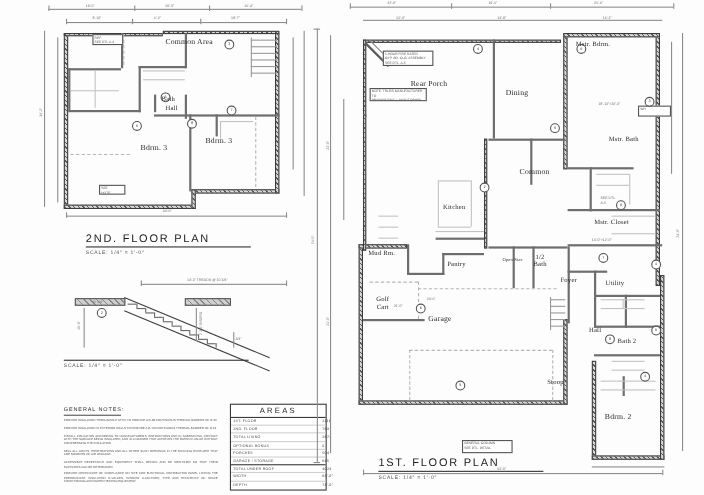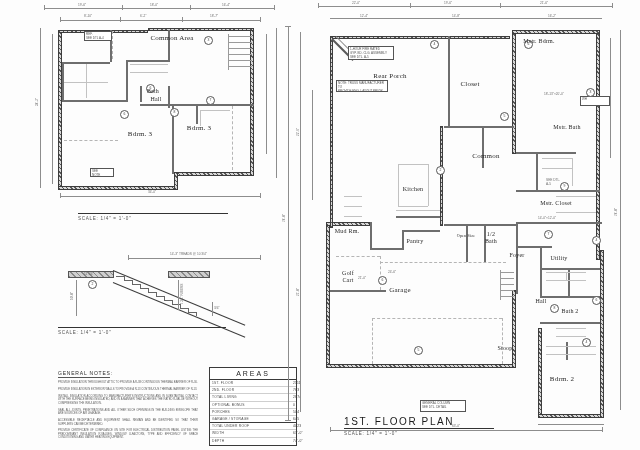--- a/index.html
+++ b/index.html
@@ -201,20 +201,21 @@
     <div class="room big" style="left:120px;top:130px;width:40px;">Bdrm. 3</div>
     <div class="room big" style="left:180px;top:124px;width:38px;">Bdrm. 3</div>
 
     <div class="dim" style="left:60px;top:196px;width:200px;"></div>
     <div class="tick" style="left:60px;top:193px;"></div>
     <div class="tick" style="left:260px;top:193px;"></div>
     <div class="dtxt" style="left:148px;top:190px;">34'-0"</div>
   </div>
 
   <div class="title-blk" style="left:78px;top:212px;">
+    <div class="t">2ND. FLOOR PLAN</div>
     <div class="rule" style="width:150px;"></div>
     <div class="s">SCALE:  1/4" = 1'-0"</div>
   </div>
 
   <div>
     <div class="dim" style="left:128px;top:258px;width:132px;"></div>
     <div class="tick" style="left:128px;top:255px;"></div>
     <div class="tick" style="left:260px;top:255px;"></div>
     <div class="dtxt" style="left:170px;top:252px;">14'-3" TREADS @ 10 3/4"</div>
 
@@ -442,21 +443,21 @@
     <div class="bub" style="left:544px;top:230px;">7</div>
     <div class="bub" style="left:550px;top:304px;">8</div>
     <div class="bub" style="left:378px;top:276px;">6</div>
     <div class="bub" style="left:414px;top:346px;">5</div>
     <div class="bub" style="left:592px;top:236px;">4</div>
     <div class="bub" style="left:592px;top:296px;">6</div>
     <div class="bub" style="left:582px;top:338px;">4</div>
     <div class="bub" style="left:436px;top:166px;">2</div>
 
     <div class="room big" style="left:370px;top:72px;width:40px;">Rear Porch</div>
-    <div class="room big" style="left:452px;top:80px;width:36px;">Closet</div>
+    <div class="room big" style="left:452px;top:80px;width:36px;">Dining</div>
     <div class="room" style="left:522px;top:38px;width:34px;white-space:normal;">Mstr. Bdrm.</div>
     <div class="room" style="left:552px;top:124px;width:30px;white-space:normal;">Mstr. Bath</div>
     <div class="room" style="left:534px;top:200px;width:44px;">Mstr. Closet</div>
     <div class="room big" style="left:468px;top:152px;width:36px;">Common</div>
     <div class="room" style="left:396px;top:186px;width:34px;">Kitchen</div>
     <div class="room" style="left:334px;top:228px;width:26px;white-space:normal;">Mud Rm.</div>
     <div class="room" style="left:402px;top:238px;width:26px;">Pantry</div>
     <div class="room" style="left:454px;top:234px;width:24px;white-space:normal;font-size:4px;">Open Size</div>
     <div class="room" style="left:480px;top:231px;width:22px;white-space:normal;">1/2 Bath</div>
     <div class="room" style="left:504px;top:252px;width:26px;">Foyer</div>

